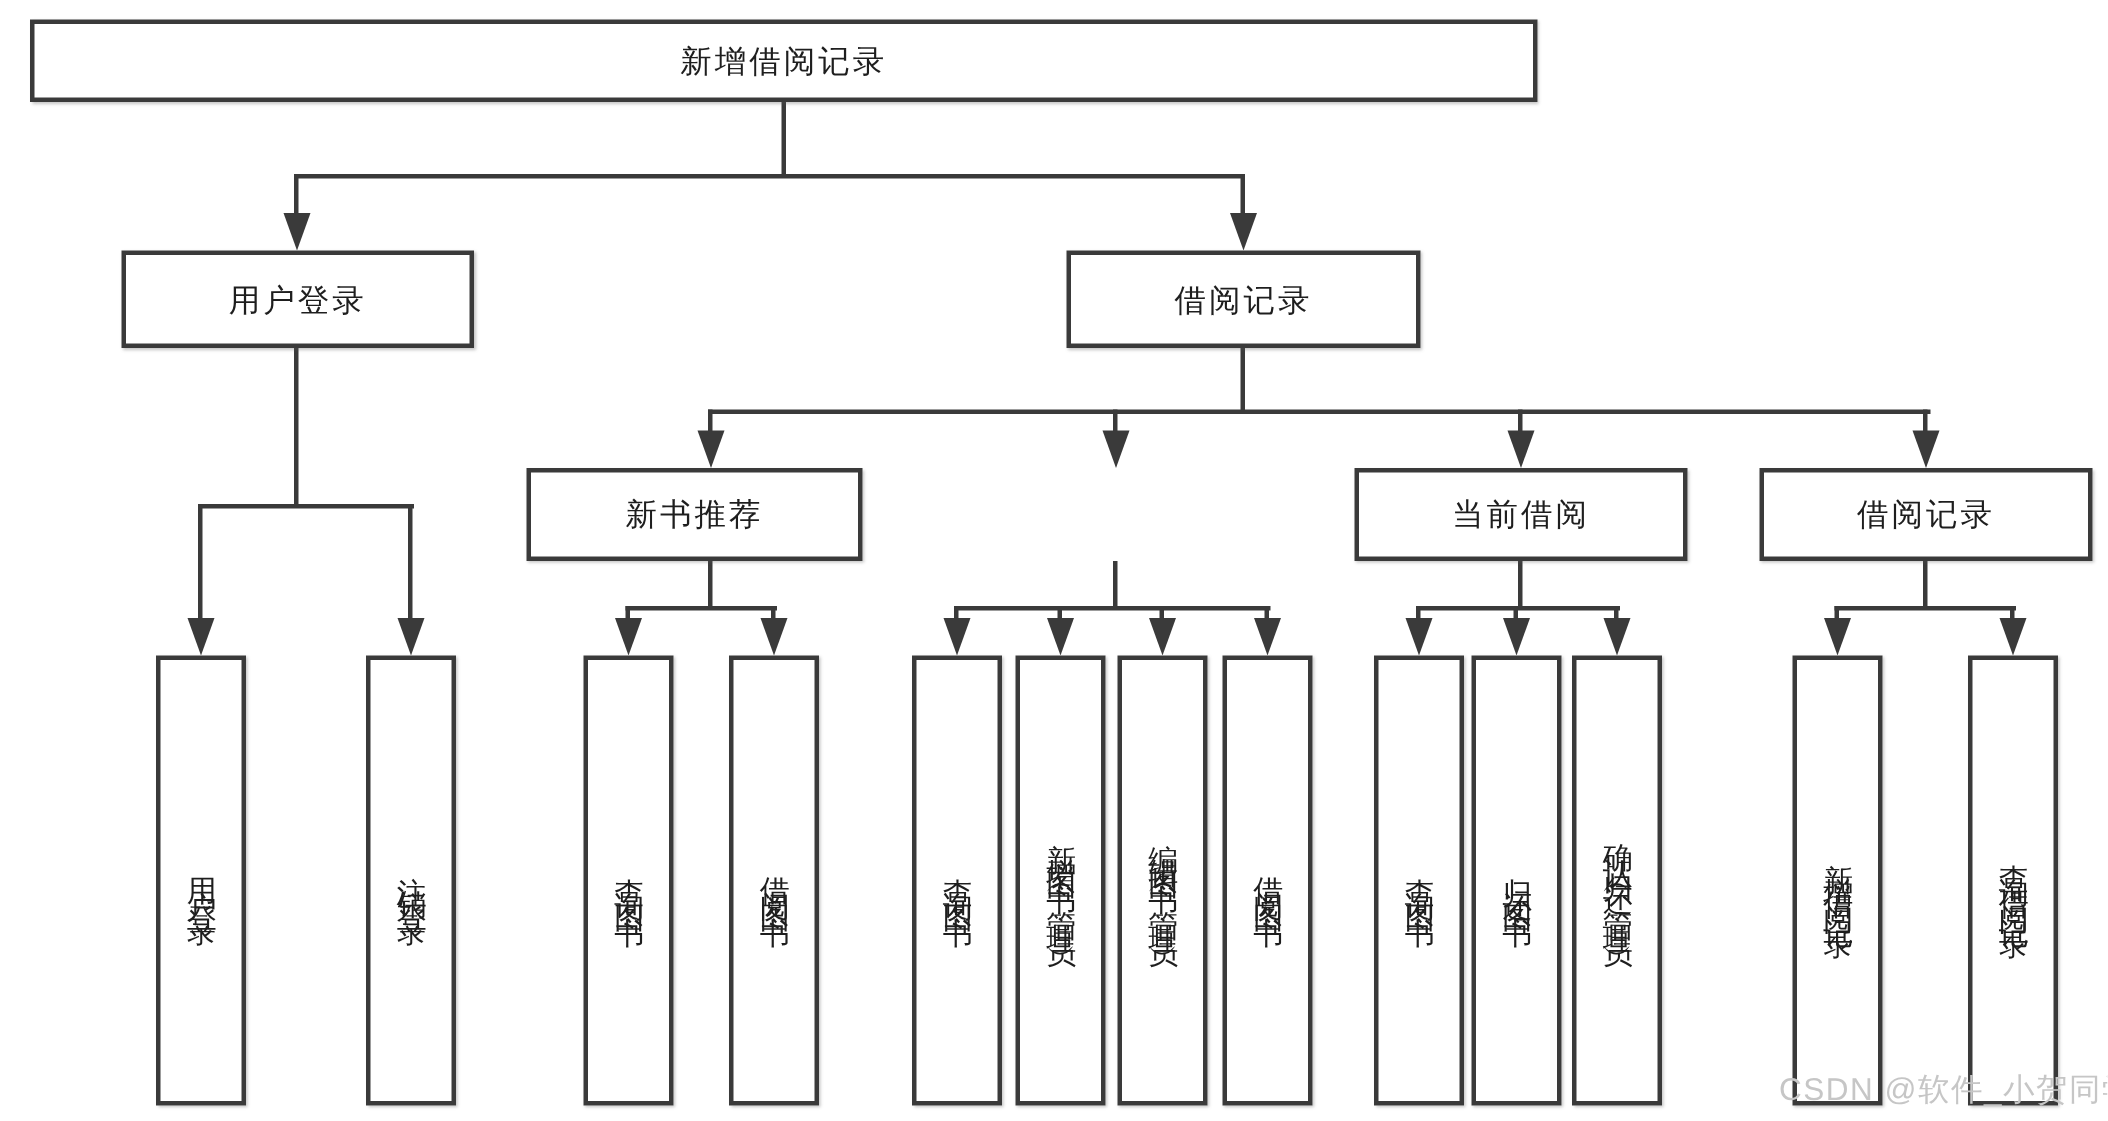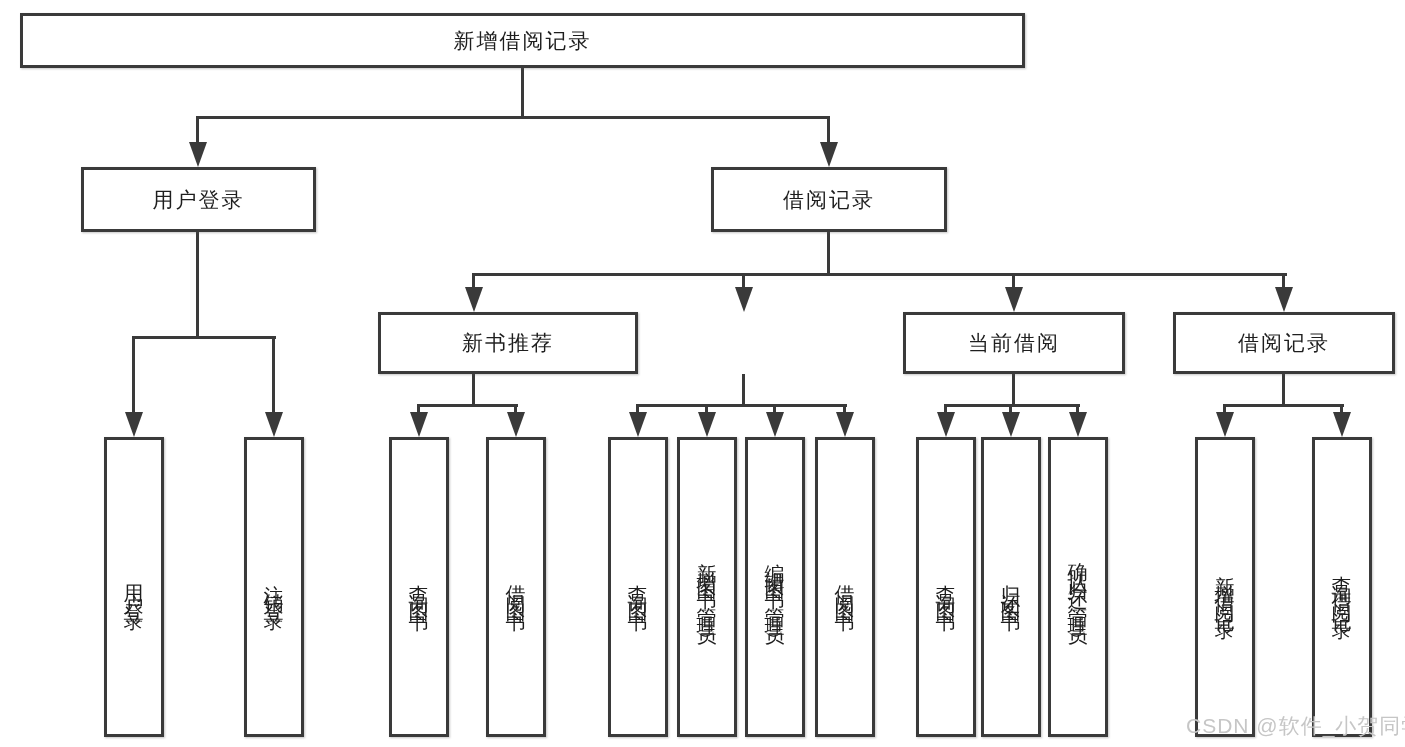--- a/index.html
+++ b/index.html
@@ -97,21 +97,21 @@
     <span>新增借阅记录</span>
   </div>
 
   <div class="box h" style="left:81px;top:167px;width:235px;height:65px">
     <span>用户登录</span>
   </div>
   <div class="box h" style="left:711px;top:167px;width:236px;height:65px">
     <span>借阅记录</span>
   </div>
 
-  <div class="box h" style="left:378px;top:312px;width:260px;height:62px">
+  <div class="box h" style="left:351px;top:312px;width:224px;height:62px">
     <span>新书推荐</span>
   </div>
   <div class="box h" style="left:1173px;top:312px;width:222px;height:62px">
     <span>借阅记录</span>
   </div>
   <div class="box h" style="left:903px;top:312px;width:222px;height:62px">
     <span>当前借阅</span>
   </div>
 
   <div class="box v" style="left:104px;top:437px;width:60px;height:300px">

